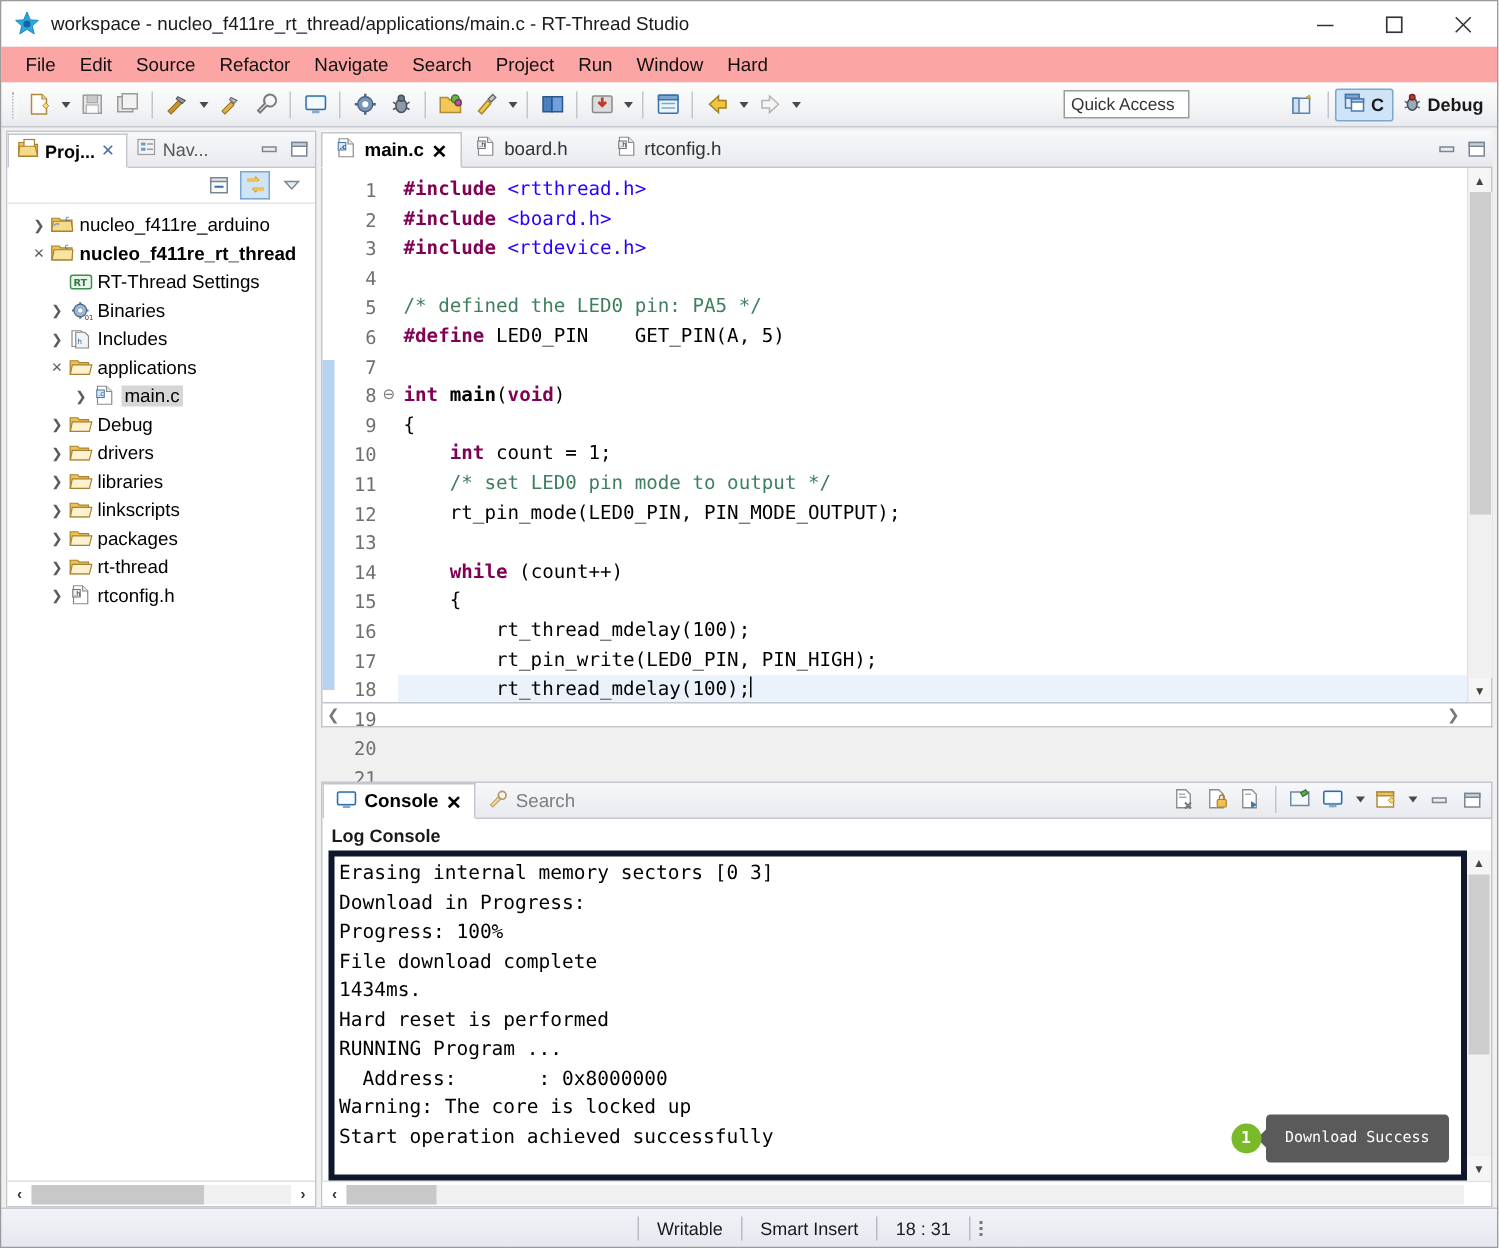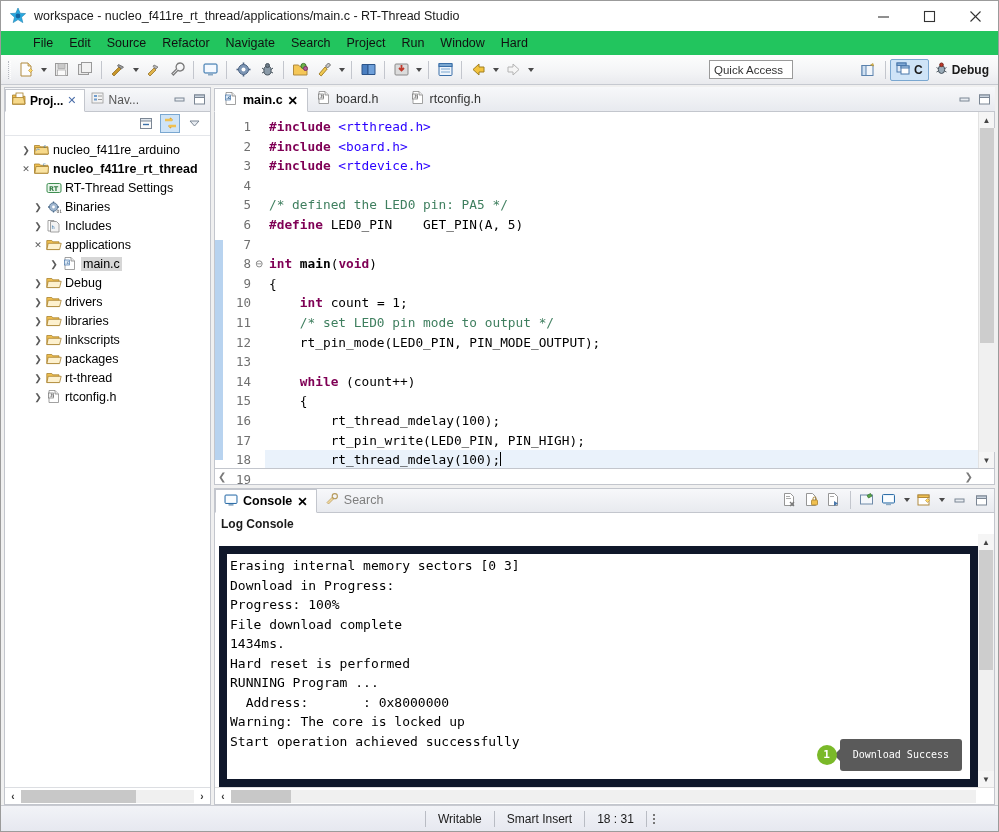--- a/index.html
+++ b/index.html
@@ -45,23 +45,23 @@
   .win-btn {
     width: 46px; height: 30px;
     display: flex; align-items: center; justify-content: center;
     color: #333;
   }
   .win-btn svg { display:block; }
 
   
   .menubar {
     height: 24px; min-height: 24px;
-    background: #22c55e;
+    background: #fca5a5;
     display: flex; align-items: center;
-    padding-left: 24px;
+    padding-left: 8px;
   }
   .menu-item {
     padding: 2px 8px;
     font-size: 12.5px; color: #111;
     white-space: nowrap;
   }
 
   
   .toolbar {
     height: 30px; min-height: 30px;
@@ -227,38 +227,38 @@
     height:16px; background:#fff; border:1px solid #c3c6cd; border-top:none;
     display:flex; align-items:center; justify-content:space-between;
     padding: 0 3px; color:#7a7a7a; font-size:10px;
   }
 
   
   .console-area { flex:1; display:flex; flex-direction:column; min-height:0; margin-top:3px;}
   .ctabs {
     height:25px; min-height:25px; position:relative;
     background: linear-gradient(to bottom,#f7f8fa,#e8eaef);
-    display:flex; align-items:flex-end;
-    border:1px solid #c3c6cd; border-bottom:1px solid #c3c6cd;
+    display:flex; 
+    border:1px solid #c3c6cd; border-bottom:1px solid #c3c6cd;margin-top:33px;
   }
   .ctab { display:flex; align-items:center; gap:5px; height:24px; padding:0 8px; font-size:12.5px;}
   .ctab.active { background:#fff; border:1px solid #c3c6cd; border-bottom:1px solid #fff; margin-bottom:-1px; font-weight:bold;}
   .ctab.inactive { color:#7e7e7e; }
   .ctools { position:absolute; right:3px; bottom:2px; display:flex; align-items:center; gap:2px;}
   .ctool { width:20px;height:20px;display:flex;align-items:center;justify-content:center;}
   .ctool-arrow { width:11px;height:20px;display:flex;align-items:center;justify-content:center;}
   .ctool-arrow::after{content:"";width:0;height:0;border-left:3.5px solid transparent;border-right:3.5px solid transparent;border-top:4px solid #4a4a4a;}
   .console-body {
     flex:1; background:#fff; border:1px solid #c3c6cd; border-top:none;
     display:flex; flex-direction:column; min-height:0; position:relative;
   }
   .log-title { font-size:12px; font-weight:bold; padding:4px 0 3px 6px; color:#1a1a1a;}
   .log-box-wrap { flex:1; display:flex; min-height:0; position:relative; }
   .log-box {
-    flex:1; margin:12px 0 0 4px; border:8px solid #0f172a;
+    flex:1; margin:0 0 0 4px; border:4px solid #0f172a;
     background:#fff; overflow:hidden; position:relative;
     font-family:"DejaVu Sans Mono", monospace; font-size:13px; line-height:19.5px;
     padding: 2px 0 0 3px;
     color:#000;
   }
   .log-line { white-space:pre; }
   .toast {
     position:absolute; right:8px; bottom:8px;
     display:flex; align-items:center;
   }

